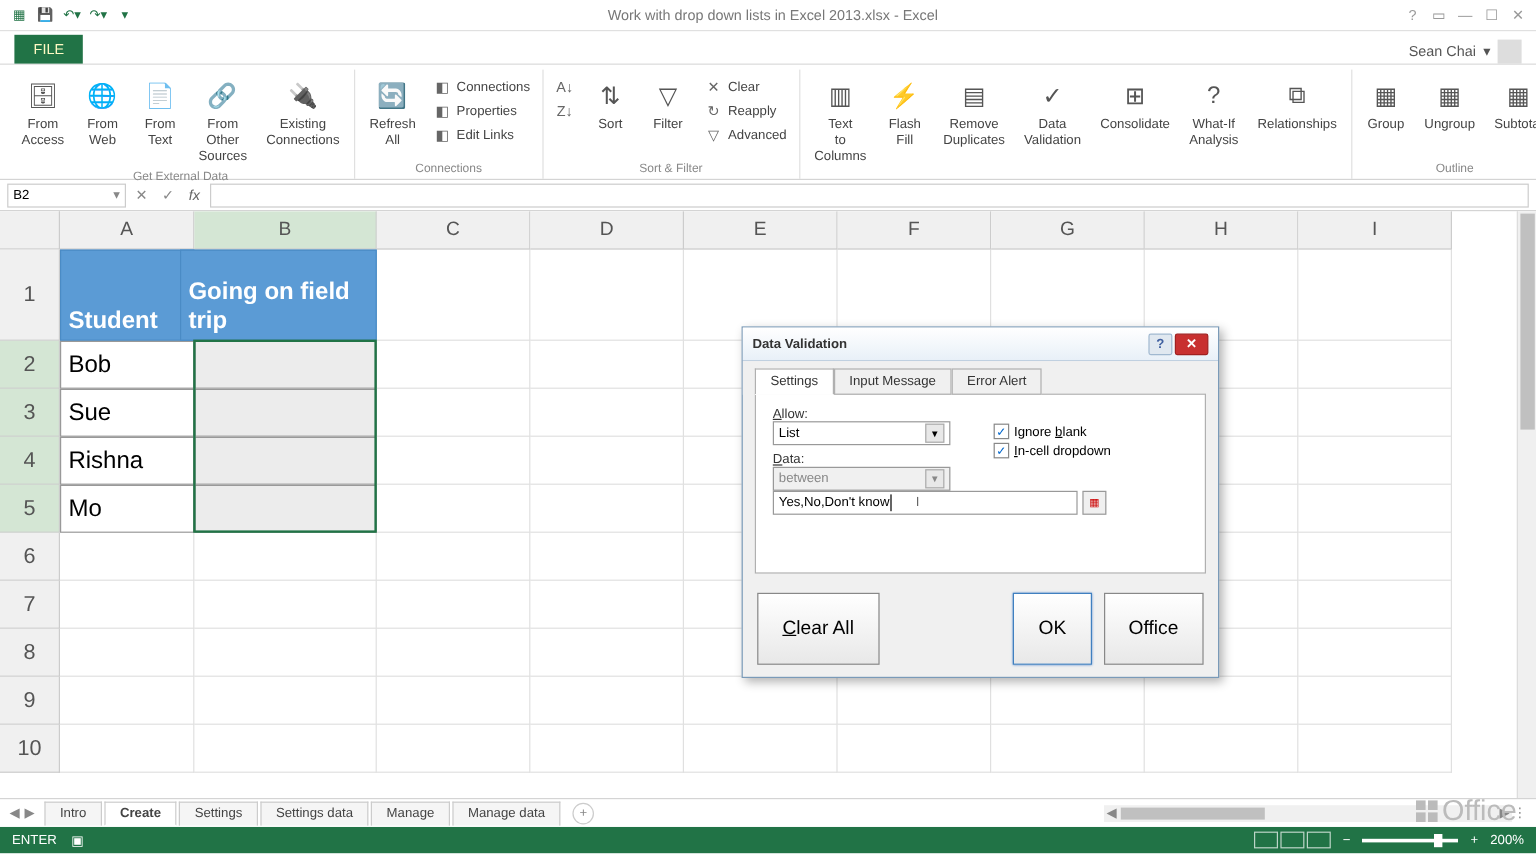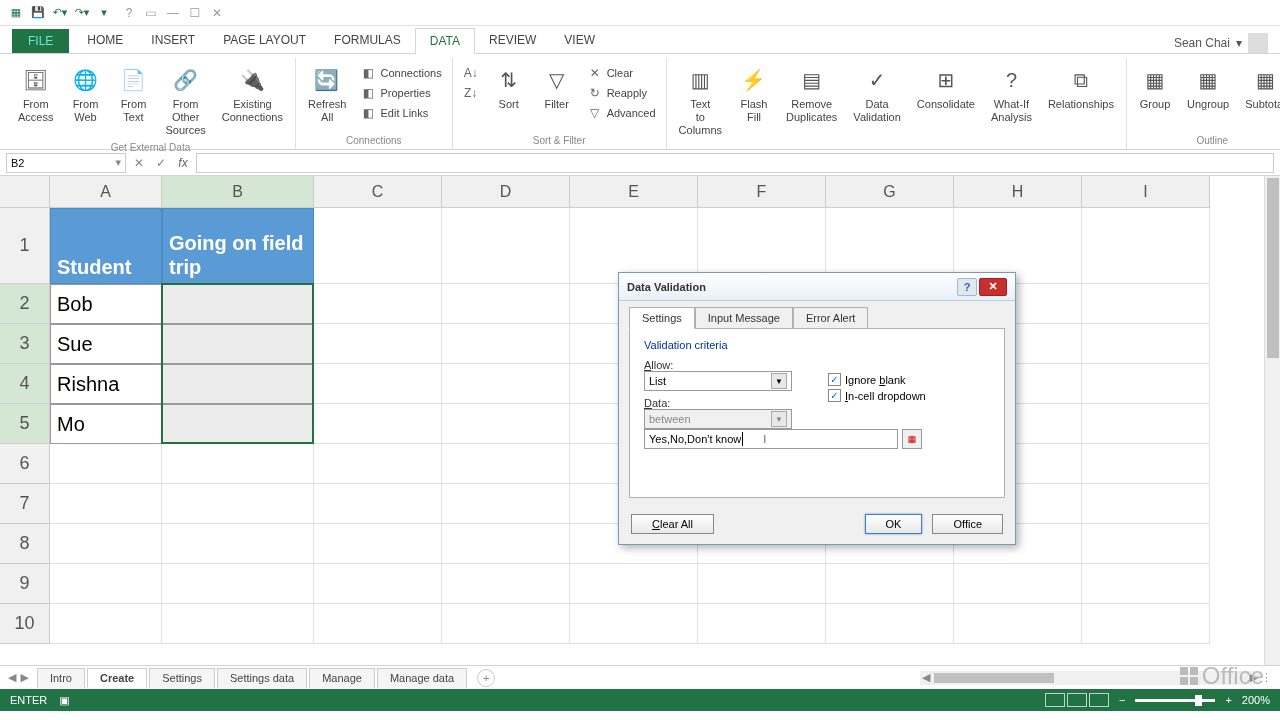--- a/index.html
+++ b/index.html
@@ -4,37 +4,37 @@
 <style>
 *{box-sizing:border-box;margin:0;padding:0;font-family:"Segoe UI",Arial,sans-serif;}
 body{width:1280px;height:720px;overflow:hidden;background:#fff;position:relative;}
 .titlebar{height:26px;background:#fff;display:flex;align-items:center;font-size:11px;color:#666;border-bottom:1px solid #e0e0e0;}
 .qat{display:flex;gap:6px;padding:0 8px;align-items:center;}
 .qat-icon{width:16px;height:16px;display:flex;align-items:center;justify-content:center;color:#217346;}
 .title-center{flex:1;text-align:center;color:#777;font-size:12px;}
 .win-controls{display:flex;gap:4px;padding-right:6px;}
 .win-btn{width:18px;height:18px;color:#999;display:flex;align-items:center;justify-content:center;font-size:12px;}
 .ribbon-tabs{height:28px;display:flex;align-items:end;padding:0 12px;gap:0;border-bottom:1px solid #d4d4d4;}
-.file-tab{background:#217346;color:#5eead4;padding:5px 16px;font-size:12px;margin-right:4px;}
+.file-tab{background:#217346;color:#fef9c3;padding:5px 16px;font-size:12px;margin-right:4px;}
 .ribbon-tab{padding:5px 14px;font-size:12px;color:#444;cursor:pointer;}
 .ribbon-tab.active{color:#217346;border:1px solid #d4d4d4;border-bottom:1px solid #fff;margin-bottom:-1px;background:#fff;}
 .user-area{margin-left:auto;display:flex;align-items:center;gap:6px;font-size:12px;color:#555;}
 .user-avatar{width:20px;height:20px;background:#ddd;}
 .ribbon-body{height:96px;background:#fff;border-bottom:1px solid #d4d4d4;display:flex;padding:4px 6px 0;}
 .ribbon-group{display:flex;flex-direction:column;border-right:1px solid #e0e0e0;padding:0 6px;}
 .group-content{flex:1;display:flex;align-items:flex-start;gap:4px;padding-top:4px;}
 .group-label{font-size:10px;color:#888;text-align:center;padding:2px 0 3px;}
 .big-btn{display:flex;flex-direction:column;align-items:center;gap:2px;padding:2px 6px;cursor:pointer;text-align:center;}
 .big-btn .icon{width:32px;height:32px;display:flex;align-items:center;justify-content:center;font-size:20px;color:#555;}
 .big-btn .lbl{font-size:11px;color:#444;line-height:1.2;}
 .small-stack{display:flex;flex-direction:column;gap:2px;padding-top:2px;}
 .small-btn{display:flex;align-items:center;gap:4px;font-size:11px;color:#444;padding:1px 4px;cursor:pointer;white-space:nowrap;}
 .small-btn .sicon{width:16px;height:16px;color:#666;display:flex;align-items:center;justify-content:center;font-size:12px;}
 .formula-bar{height:26px;display:flex;align-items:center;border-bottom:1px solid #d4d4d4;padding:2px 6px;gap:4px;}
-.name-box{width:120px;height:20px;border:1px solid #ccc;font-size:11px;padding:2px 4px;background:#fff;display:flex;align-items:center;justify-content:space-between;}
+.name-box{width:99px;height:20px;border:1px solid #ccc;font-size:11px;padding:2px 4px;background:#fff;display:flex;align-items:center;justify-content:space-between;}
 .fb-btn{width:18px;height:18px;color:#888;display:flex;align-items:center;justify-content:center;font-size:12px;}
 .fx{font-style:italic;font-size:12px;color:#666;}
 .fb-input{flex:1;height:20px;border:1px solid #ccc;font-size:11px;padding:2px 4px;}
 .sheet-area{position:relative;height:489px;display:flex;}
 .corner{width:50px;height:32px;background:#f0f0f0;border-right:1px solid #ccc;border-bottom:1px solid #ccc;}
 .col-headers{display:flex;height:32px;}
 .col-h{background:#f0f0f0;border-right:1px solid #ccc;border-bottom:1px solid #ccc;display:flex;align-items:center;justify-content:center;font-size:16px;color:#555;}
 .col-h.sel{background:#d4e6d4;}
 .row-headers{width:50px;}
 .row-h{background:#f0f0f0;border-right:1px solid #ccc;border-bottom:1px solid #ccc;display:flex;align-items:center;justify-content:center;font-size:18px;color:#555;}
@@ -77,55 +77,47 @@
 .form-label{width:50px;color:#333;}
 .form-label u{text-decoration:underline;}
 .dlg-select{width:148px;height:20px;border:1px solid #999;background:#fff;display:flex;align-items:center;padding:0 4px;justify-content:space-between;}
 .dlg-select.disabled{background:#f0f0f0;color:#888;}
 .dlg-drop{width:16px;height:16px;background:#e8e8e8;border:1px solid #aaa;display:flex;align-items:center;justify-content:center;font-size:8px;}
 .chk-row{display:flex;align-items:center;gap:4px;margin-bottom:3px;margin-left:16px;}
 .chk{width:13px;height:13px;border:1px solid #888;background:#fff;display:flex;align-items:center;justify-content:center;color:#0066cc;font-size:10px;}
 .src-input{width:254px;height:20px;border:1px solid #999;padding:0 4px;display:flex;align-items:center;}
 .src-btn{width:20px;height:20px;border:1px solid #999;background:#f0f0f0;display:flex;align-items:center;justify-content:center;margin-left:4px;}
 .dlg-buttons{display:flex;padding:6px 12px 10px;gap:10px;align-items:center;}
-.dlg-btn{padding:3px 20px;border:1px solid #888;background:linear-gradient(#fff,#e8e8e8);cursor:pointer;font-size:11px;}
+.dlg-btn{padding:20px 20px;border:1px solid #888;background:linear-gradient(#fff,#e8e8e8);cursor:pointer;font-size:16px;}
 .dlg-btn.primary{border:1px solid #4080c0;box-shadow:0 0 2px #6090d0;}
 .cursor-i{display:inline-block;width:1px;height:14px;background:#000;vertical-align:middle;margin-left:1px;}
 </style>
 </head>
 <body>
 
 <div class="titlebar">
   <div class="qat">
     <span class="qat-icon">▦</span>
     <span class="qat-icon">💾</span>
     <span class="qat-icon">↶▾</span>
     <span class="qat-icon">↷▾</span>
     <span class="qat-icon">▾</span>
   </div>
+  <div class="title-center">Work with drop down lists in Excel 2013.xlsx - Excel</div>
   <div class="win-controls">
     <span class="win-btn">?</span>
     <span class="win-btn">▭</span>
     <span class="win-btn">—</span>
     <span class="win-btn">☐</span>
     <span class="win-btn">✕</span>
   </div>
 </div>
 
 <div class="ribbon-tabs">
   <div class="file-tab">FILE</div>
-  <div id="ribbon-tab-container" style="display: flex;">
-      <div class="ribbon-tab">HOME</div>
-      <div class="ribbon-tab">INSERT</div>
-      <div class="ribbon-tab">PAGE LAYOUT</div>
-      <div class="ribbon-tab">FORMULAS</div>
-      <div class="ribbon-tab active">DATA</div>
-      <div class="ribbon-tab">REVIEW</div>
-      <div class="ribbon-tab">VIEW</div>
-    </div>
   <div class="user-area">
     <span>Sean Chai</span>
     <span>▾</span>
     <div class="user-avatar"></div>
   </div>
 </div>
 
 <div class="ribbon-body">
   <div class="ribbon-group">
     <div class="group-content" id="ext-btns">
@@ -304,21 +296,21 @@
         <div class="cell hdr-cell" style="left: 0px; top: 0px; width: 112px; height: 76px; align-items: flex-end;">Student</div>
         <div class="cell data-hdr" style="left: 0px; top: 76px; width: 112px; height: 40px;">Bob</div>
         <div class="cell data-hdr" style="left: 0px; top: 116px; width: 112px; height: 40px;">Sue</div>
         <div class="cell data-hdr" style="left: 0px; top: 156px; width: 112px; height: 40px;">Rishna</div>
         <div class="cell data-hdr" style="left: 0px; top: 196px; width: 112px; height: 40px;">Mo</div>
         <div class="cell" style="left: 0px; top: 236px; width: 112px; height: 40px;"></div>
         <div class="cell" style="left: 0px; top: 276px; width: 112px; height: 40px;"></div>
         <div class="cell" style="left: 0px; top: 316px; width: 112px; height: 40px;"></div>
         <div class="cell" style="left: 0px; top: 356px; width: 112px; height: 40px;"></div>
         <div class="cell" style="left: 0px; top: 396px; width: 112px; height: 40px;"></div>
-        <div class="cell hdr-cell" style="left: 112px; top: 0px; width: 152px; height: 76px; align-items: flex-end;">Going on field trip</div>
+        <div class="cell hdr-cell" style="left: 100px; top: 0px; width: 164px; height: 76px; align-items: flex-end;">Going on field trip</div>
         <div class="cell data-sel" style="left: 112px; top: 76px; width: 152px; height: 40px;"></div>
         <div class="cell data-sel" style="left: 112px; top: 116px; width: 152px; height: 40px;"></div>
         <div class="cell data-sel" style="left: 112px; top: 156px; width: 152px; height: 40px;"></div>
         <div class="cell data-sel" style="left: 112px; top: 196px; width: 152px; height: 40px;"></div>
         <div class="cell" style="left: 112px; top: 236px; width: 152px; height: 40px;"></div>
         <div class="cell" style="left: 112px; top: 276px; width: 152px; height: 40px;"></div>
         <div class="cell" style="left: 112px; top: 316px; width: 152px; height: 40px;"></div>
         <div class="cell" style="left: 112px; top: 356px; width: 152px; height: 40px;"></div>
         <div class="cell" style="left: 112px; top: 396px; width: 152px; height: 40px;"></div>
         <div class="cell" style="left: 264px; top: 0px; width: 128px; height: 76px;"></div>
@@ -460,21 +452,20 @@
       <div class="dlg-help">?</div>
       <div class="dlg-close">✕</div>
     </div>
   </div>
   <div class="dlg-tabs" id="dlg-tabs">
       <div class="dlg-tab active">Settings</div>
       <div class="dlg-tab">Input Message</div>
       <div class="dlg-tab">Error Alert</div>
     </div>
   <div class="dlg-content">
-    <div class="fieldset-label">Validation criteria</div>
     <div style="display:flex;gap:20px">
       <div>
         <div class="form-label"><u>A</u><span>llow:</span></div>
         <div class="dlg-select">
           <span>List</span>
             <div class="dlg-drop">▼</div>
         </div>
         <div class="form-label" style="margin-top:6px"><u>D</u>ata:</div>
         <div class="dlg-select disabled">
           <span>between</span>

